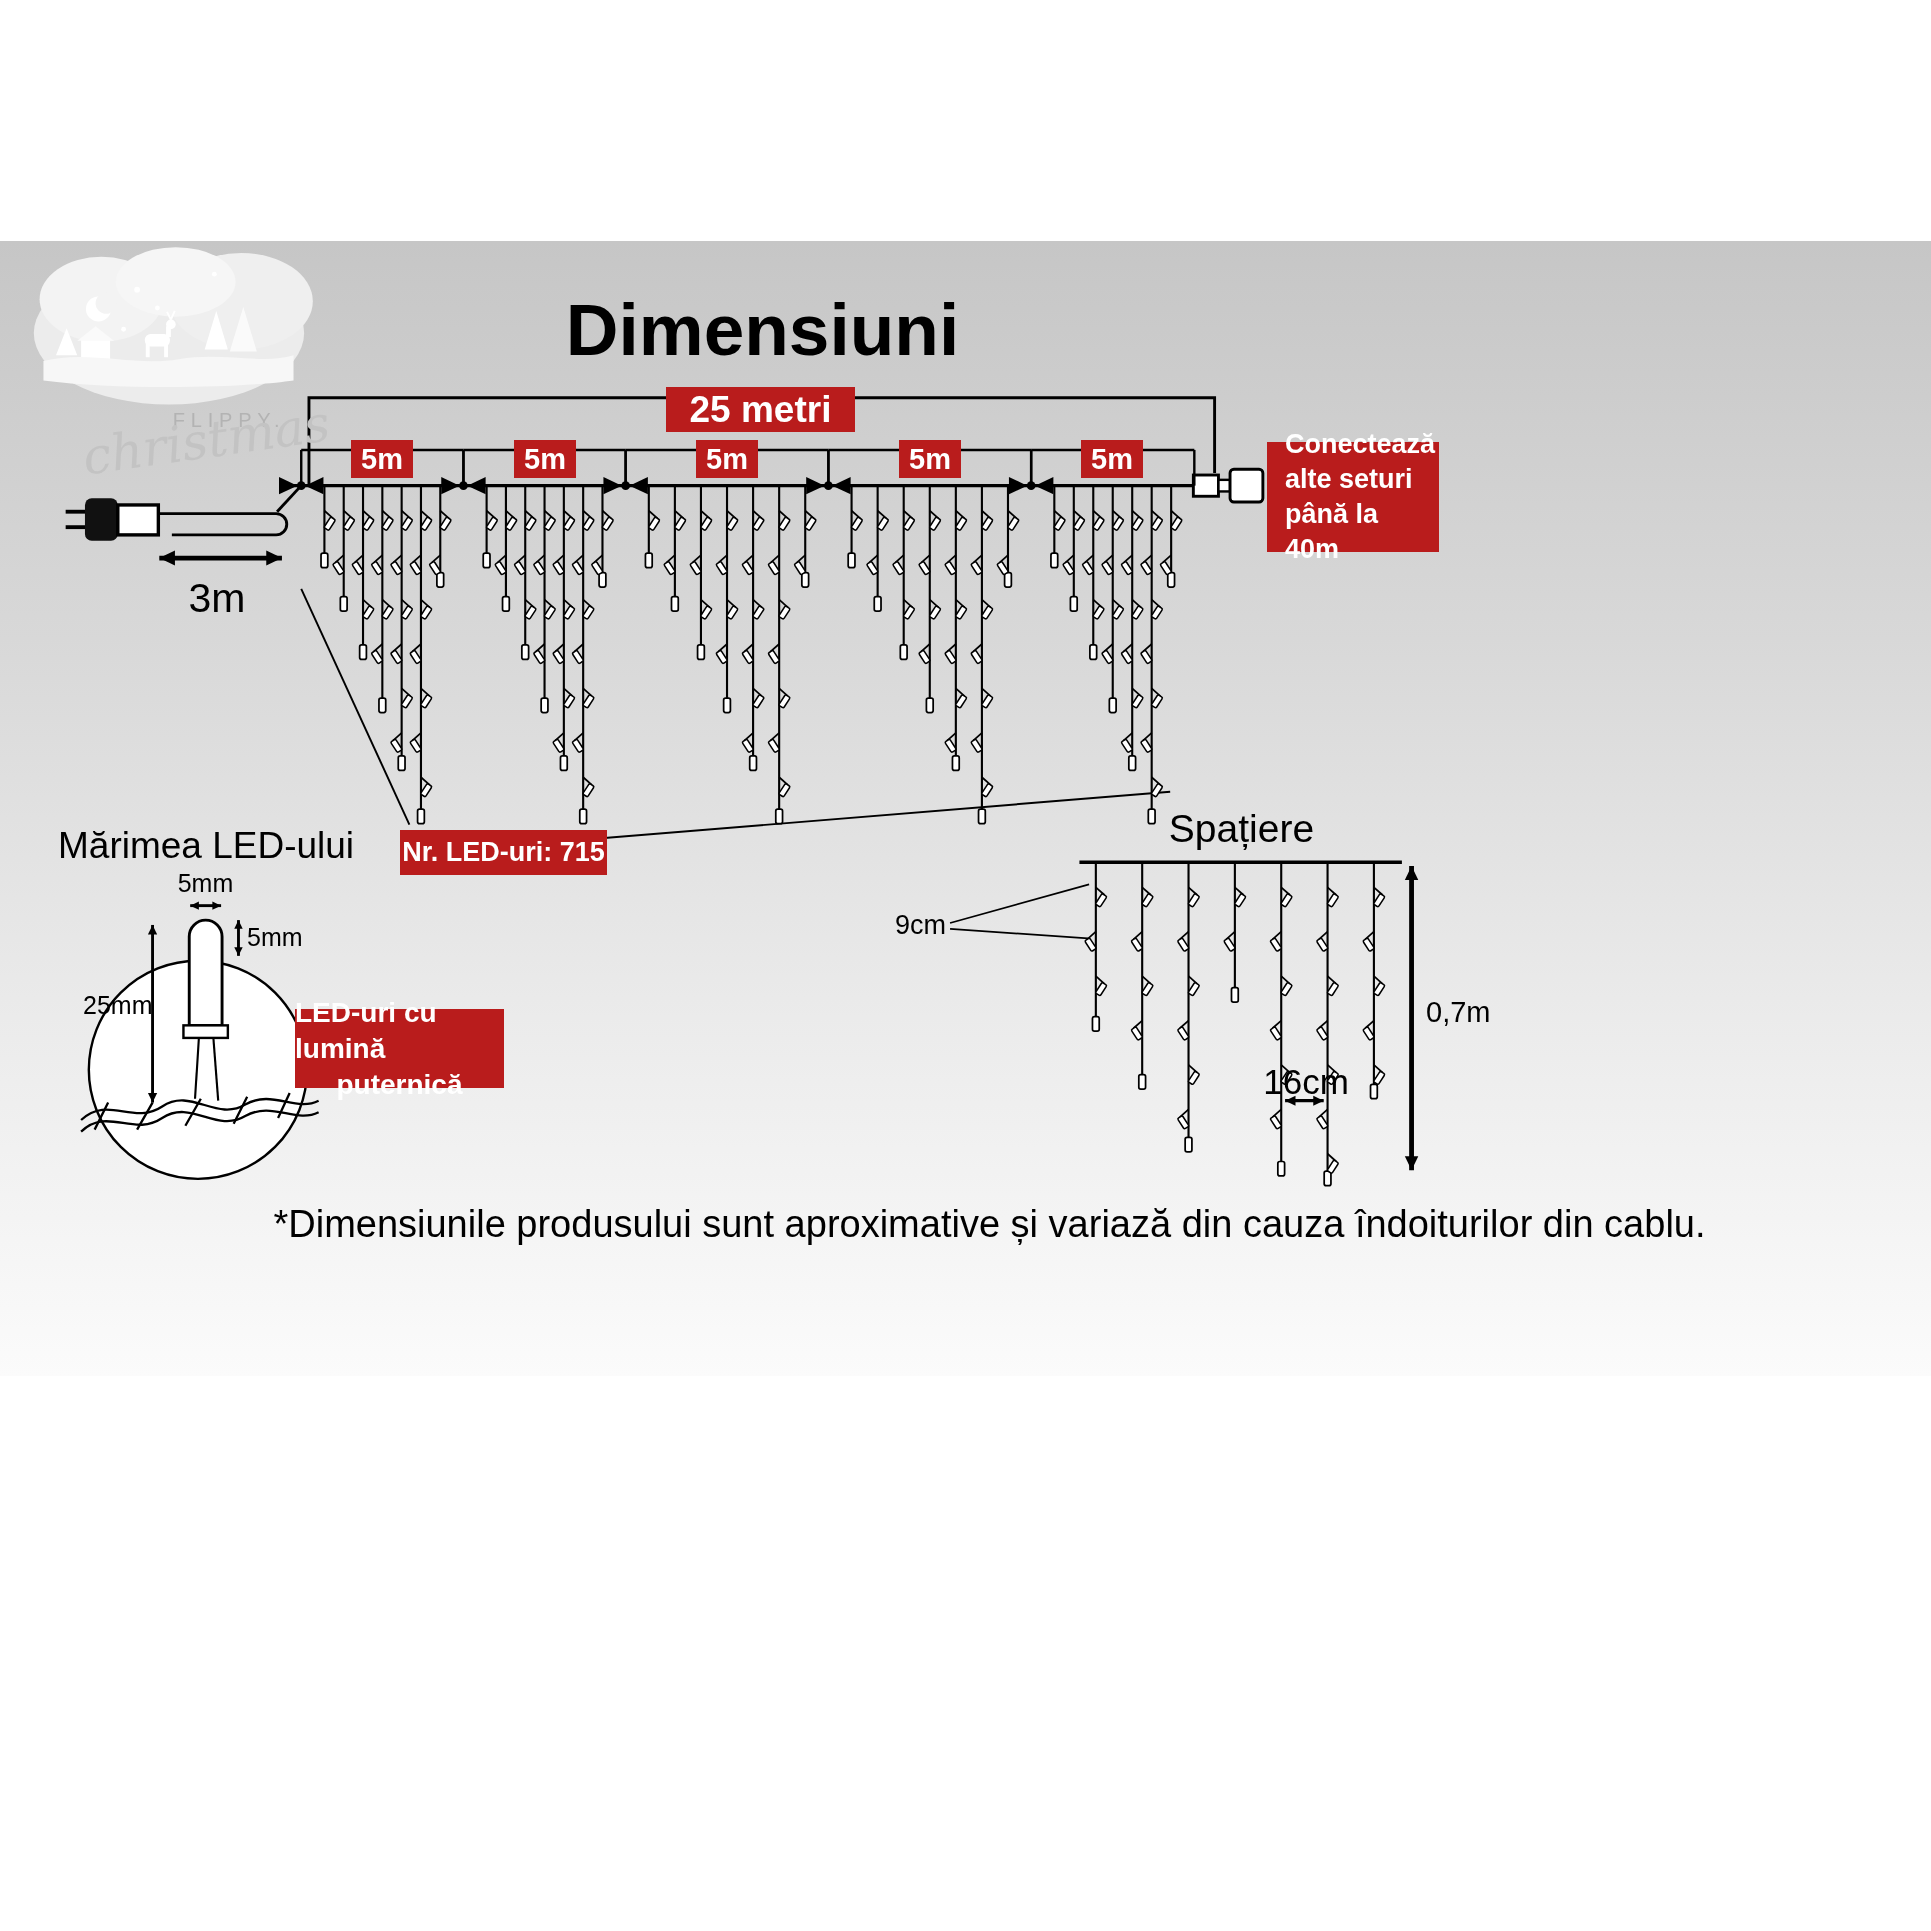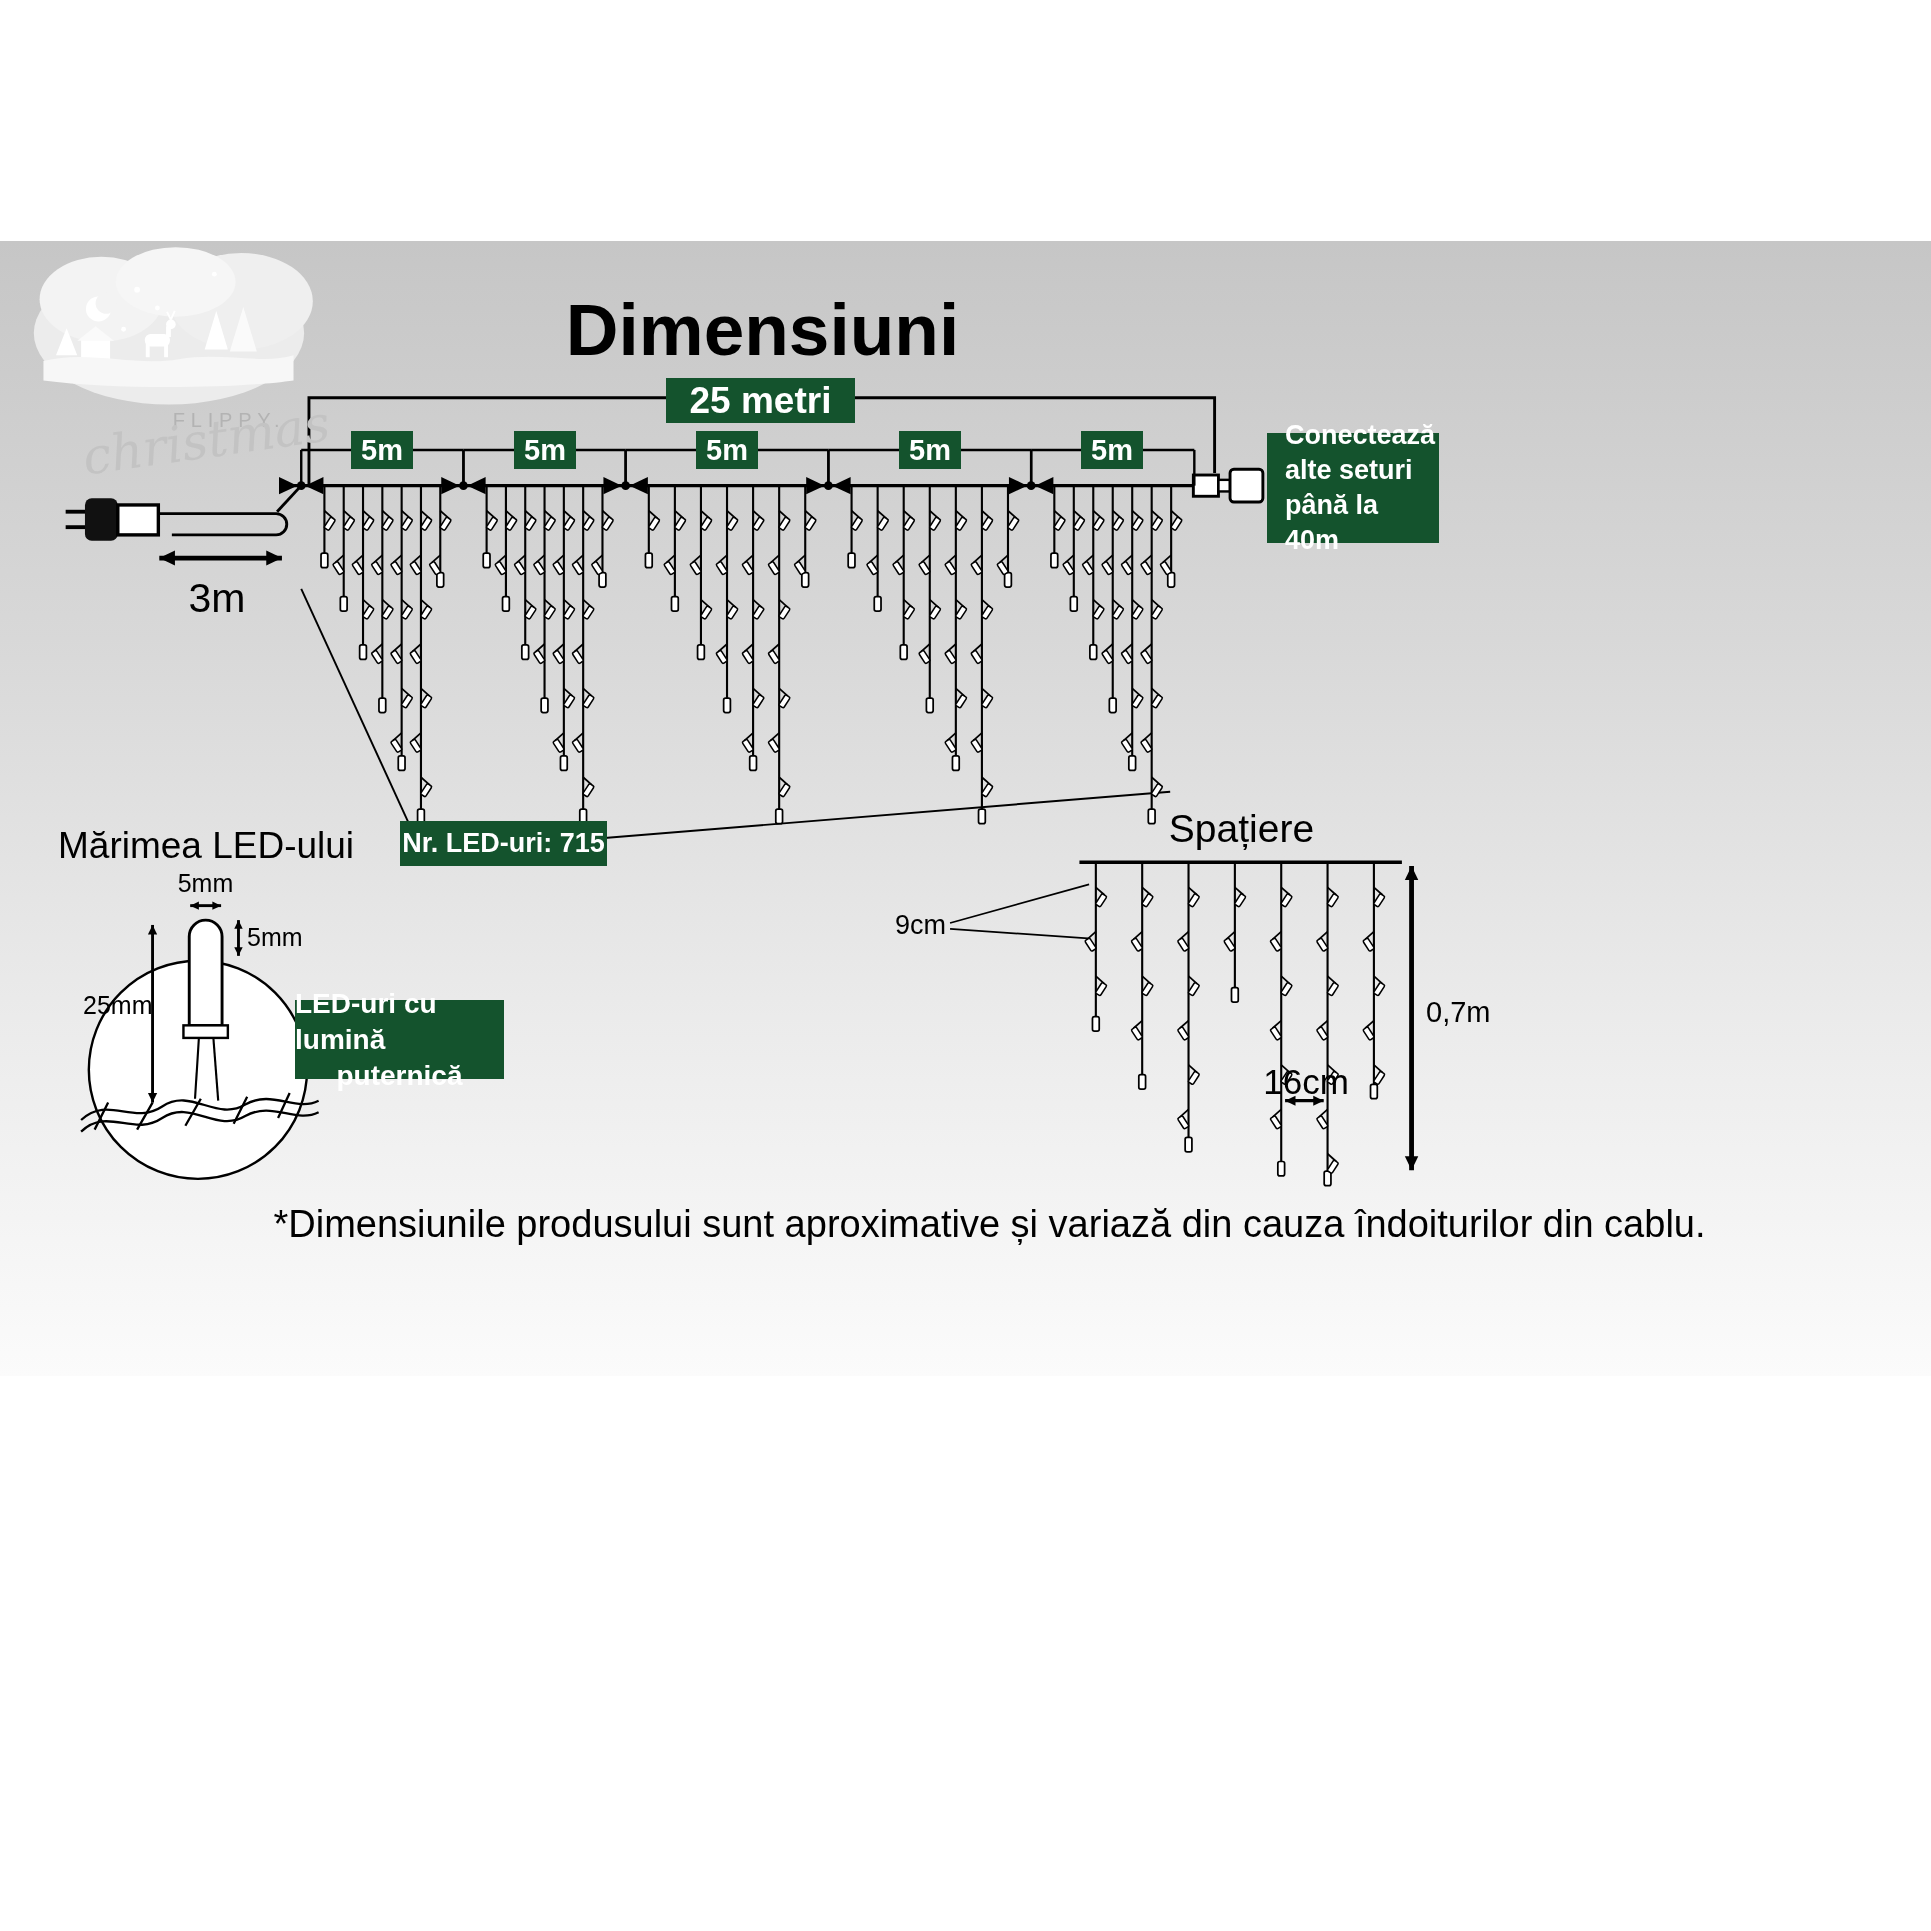--- a/index.html
+++ b/index.html
@@ -2,22 +2,22 @@
 <html><head>
 <meta charset="utf-8">
 <style>
   html,body{margin:0;padding:0;background:#fff;}
   .page{position:relative;width:1931px;height:1931px;background:#fff;overflow:hidden;
         font-family:"Liberation Sans", sans-serif;color:#000;}
   .band{position:absolute;left:0;top:241px;width:1931px;height:1135px;
         background:linear-gradient(180deg,#c6c6c6 0%,#d8d8d8 35%,#ededed 72%,#fbfbfb 100%);z-index:0;}
   svg.art{position:absolute;left:0;top:0;width:1931px;height:1931px;z-index:1;}
   .abs{position:absolute;z-index:2;}
-  .blackbox{position:absolute;z-index:2;background:#14532d;color:#fff;display:flex;
-            align-items:center;justify-content:center;font-weight:bold;}
+  .blackbox{position:absolute;z-index:2;background:#b91c1c;color:#fff;display:flex;
+            align-items:center;justify-content:center;font-weight:bold;margin-top:9px;}
   .lbl{position:absolute;z-index:2;color:#000;}
   .ctr{text-align:center;}
   .notebox{flex-direction:column;align-items:flex-start;justify-content:center;
            font-weight:600;padding-left:18px;line-height:35px;}
   .notebox2{flex-direction:column;align-items:center;justify-content:center;
             font-weight:bold;line-height:36px;}
   .brandtop{letter-spacing:5.8px;color:#b3b3b3;font-size:20px;}
   .brandscript{font-family:"DejaVu Serif", serif;font-style:italic;color:#c3c3c3;
                font-size:50px;transform:rotate(-8deg);}
 </style>

